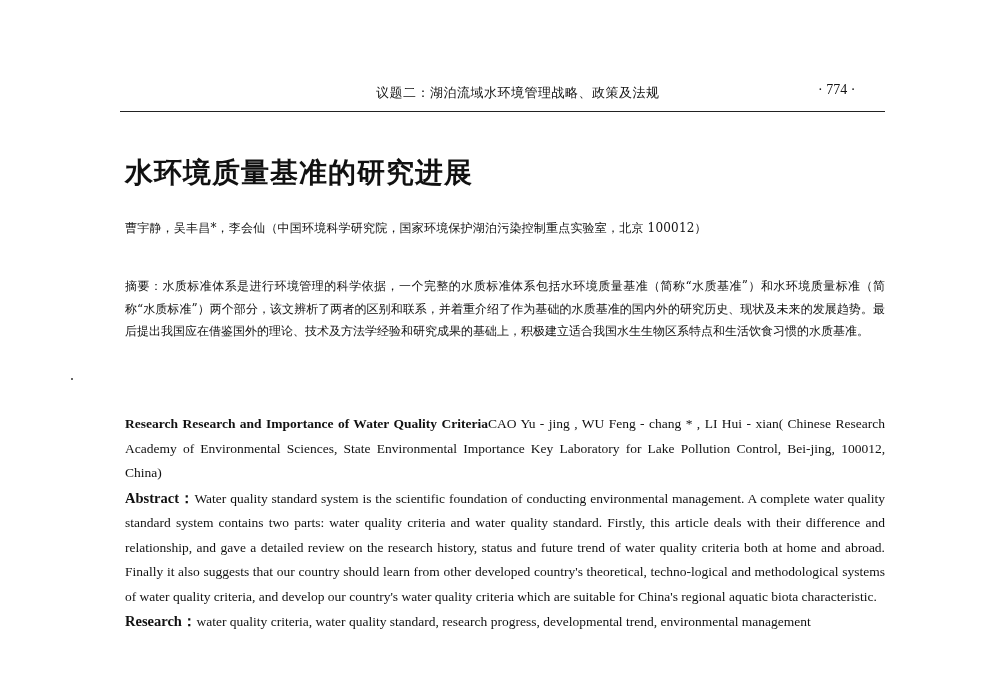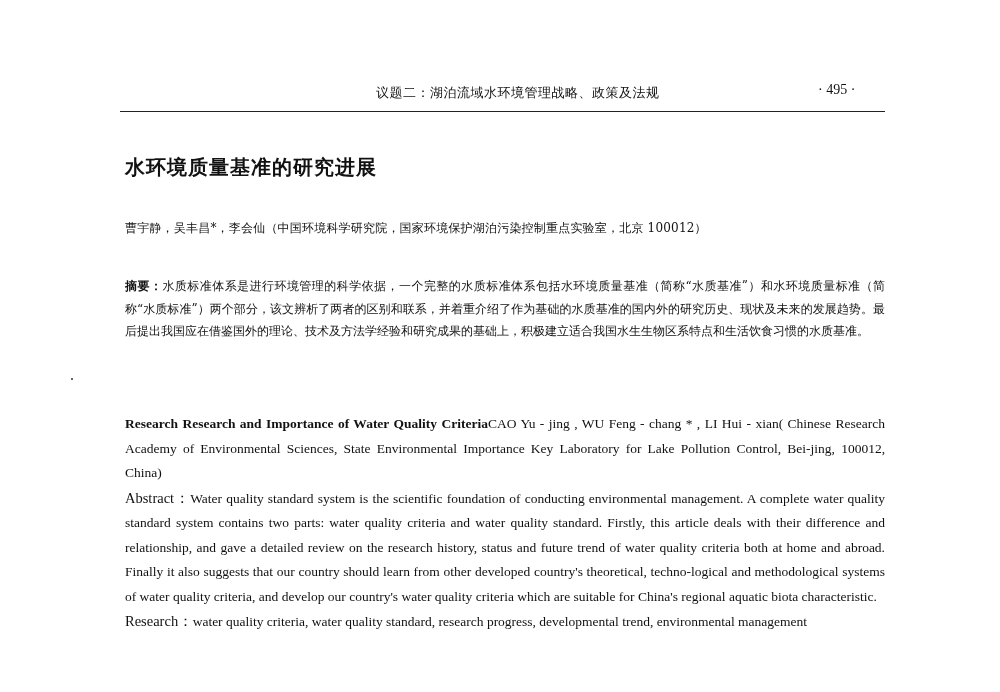--- a/index.html
+++ b/index.html
@@ -15,48 +15,48 @@
   }
   .page-num {
     left: 818px; top: 82px; font-size: 14px;
     font-family: "Liberation Serif", serif;
   }
   .rule {
     left: 120px; top: 111px; width: 765px; height: 0;
     border-top: 1.3px solid #222;
   }
   .title {
-    left: 125px; top: 154px; font-size: 20px; font-weight: bold;
+    left: 125px; top: 154px; font-size: 28px; font-weight: bold;
     font-family: Liberation Sans, sans-serif; letter-spacing: 1px;
   }
   .authors {
     left: 125px; top: 220px; font-size: 12px; font-family: "DejaVu Serif", serif;
     white-space: nowrap; letter-spacing: 0.2px;
   }
   .cn-block {
     left: 125px; top: 275px; width: 760px; font-size: 12px; line-height: 22.5px;
     font-family: "DejaVu Serif", serif;
   }
   .cn-block p { margin: 0; text-align: justify; }
-  .cn-block .label { font-weight: bold; font-family: "DejaVu Sans", sans-serif; }
+  .cn-block .label { font-weight: normal; font-family: "DejaVu Sans", sans-serif; }
   .cn-kw { margin-top: 0; }
   .en-block {
     left: 125px; top: 412px; width: 760px; font-size: 13.5px; line-height: 24.5px;
     font-family: "Liberation Serif", serif;
   }
   .en-block p { margin: 0; text-align: justify; }
   .en-title { font-weight: bold; }
-  .en-label { font-weight: normal; font-size: 14.5px; }
+  .en-label { font-weight: bold; font-size: 14.5px; }
   .speck { width: 2px; height: 2px; background: #333; border-radius: 1px; }
 </style>
 </head>
 <body>
 
 <div class="abs running-head">议题二：湖泊流域水环境管理战略、政策及法规</div>
-<div class="abs page-num">· 495 ·</div>
+<div class="abs page-num">· 774 ·</div>
 <div class="abs rule"></div>
 
 <div class="abs title">水环境质量基准的研究进展</div>
 
 <div class="abs authors">曹宇静，吴丰昌*，李会仙（中国环境科学研究院，国家环境保护湖泊污染控制重点实验室，北京 100012）</div>
 
 <div class="abs cn-block">
   <p>
     <span class="label">摘要：</span><span>水质标准体系是进行环境管理的科学依据，一个完整的水质标准体系包括水环境质量基准（简称“水质基准”）和水环境质量标准（简称“水质标准”）两个部分，该文辨析了两者的区别和联系，并着重介绍了作为基础的水质基准的国内外的研究历史、现状及未来的发展趋势。最后提出我国应在借鉴国外的理论、技术及方法学经验和研究成果的基础上，积极建立适合我国水生生物区系特点和生活饮食习惯的水质基准。</span>
   </p>

